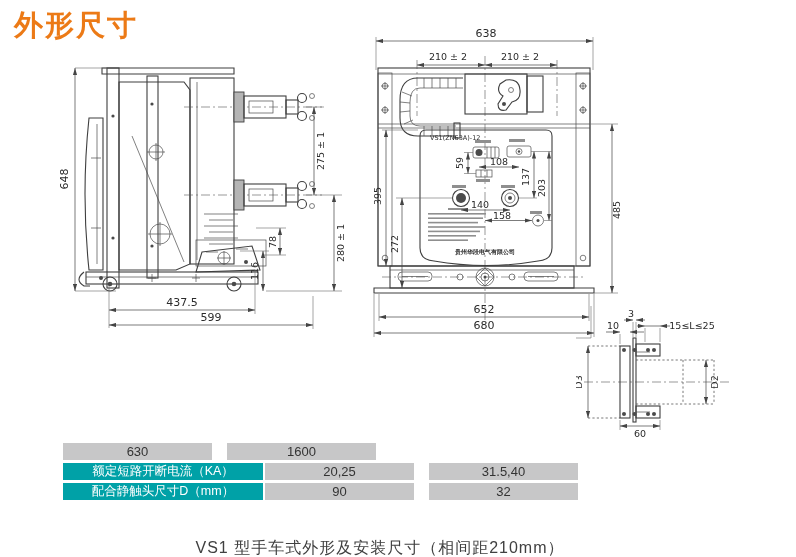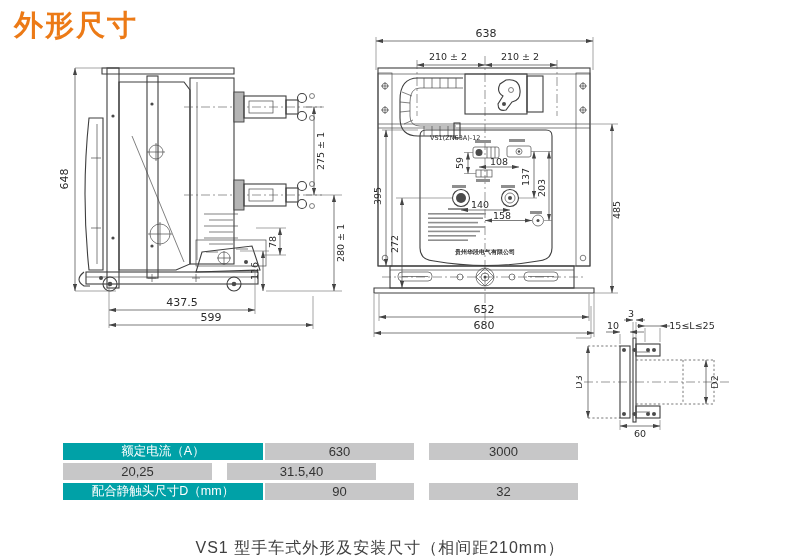--- a/index.html
+++ b/index.html
@@ -411,25 +411,25 @@
 
     <line class="ext" x1="44" y1="114" x2="44" y2="124"></line>
       <line class="ext" x1="84" y1="114" x2="84" y2="124"></line>
     <line class="dim" x1="44" y1="120" x2="84" y2="120" marker-start="url(#ar)" marker-end="url(#ar)"></line>
     <text class="dt" x="64" y="131" text-anchor="middle">60</text>
   </g>
 </svg>
 
 <div class="spec-table">
   <div class="tr">
-    <div class="th">额定电流（A）</div>
     <div class="td">630</div>
-    <div class="td">3000</div>
+    <div class="td">1600</div>
   </div>
   <div class="tr">
+    <div class="th">额定短路开断电流（KA）</div>
     <div class="td">20,25</div>
     <div class="td">31.5,40</div>
   </div>
   <div class="tr">
     <div class="th">配合静触头尺寸D（mm）</div>
     <div class="td">90</div>
     <div class="td">32</div>
   </div>
 </div>
 

